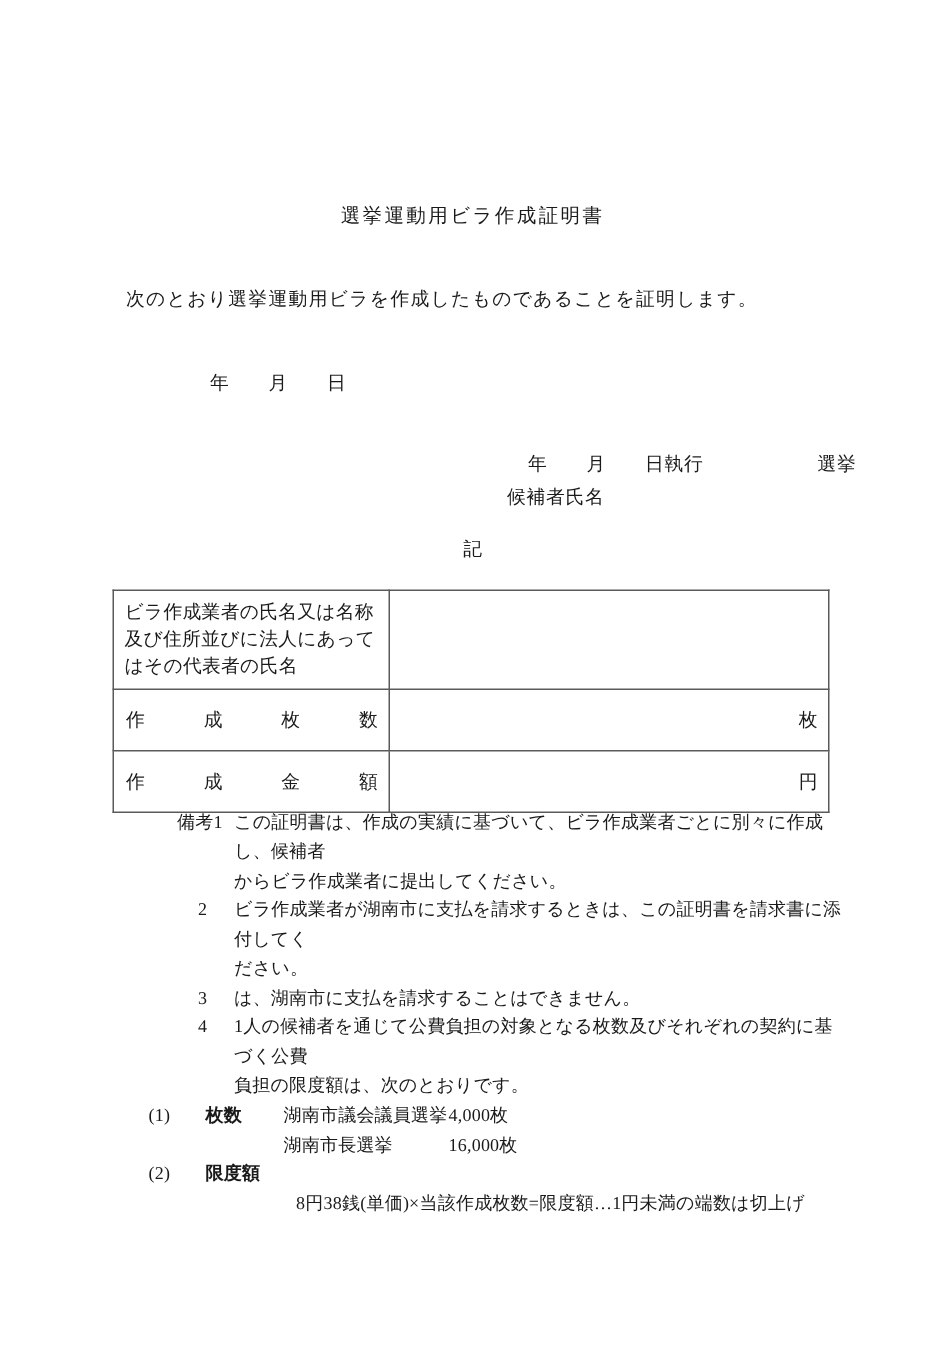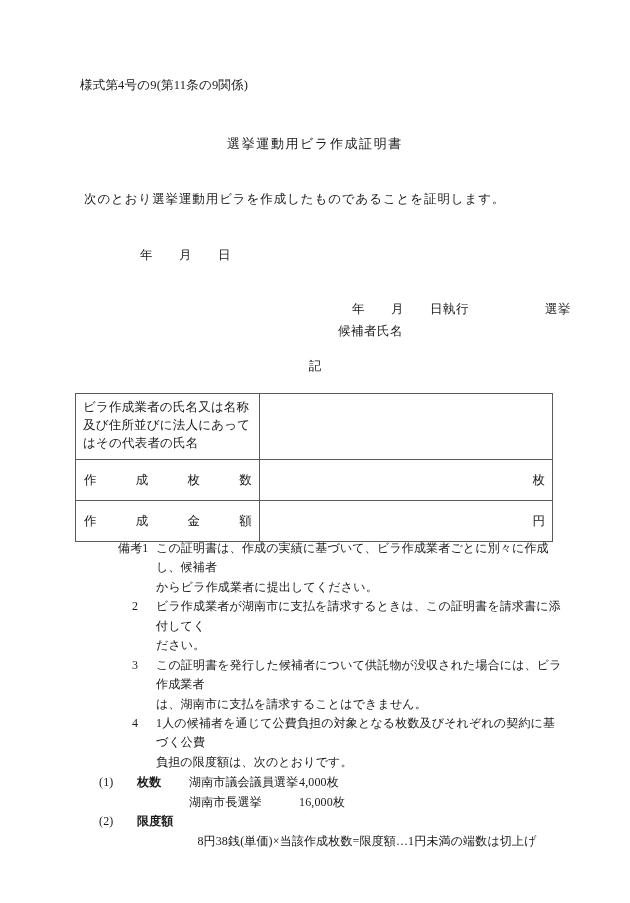--- a/index.html
+++ b/index.html
@@ -94,21 +94,20 @@
     border: 1px solid #5a5a5a;
     padding: 0;
     vertical-align: middle;
   }
   .cell-head-label {
     width: 170px;
     padding: 5px 6px 6px 7px !important;
     vertical-align: top !important;
     line-height: 1.45;
     letter-spacing: 0.2px;
-    font-family: Liberation Mono, monospace;
   }
   .cell-head-value {
     height: 61px;
   }
   .cell-row-label {
     width: 240px;
     height: 40px;
     padding: 0 7px 0 8px !important;
     letter-spacing: 0.2px;
   }
@@ -166,21 +165,20 @@
     padding-left: 88px;
     white-space: pre;
     text-align: center;
   }
 </style>
 </head>
 <body>
 
 <div class="page">
 
-  <div class="abs form-no">様式第4号の9(第11条の9関係)</div>
 
   <div class="abs doc-title">選挙運動用ビラ作成証明書</div>
 
   <div class="abs intro">次のとおり選挙運動用ビラを作成したものであることを証明します。</div>
 
   <div class="abs date-blank nowrap"><span>年</span><span class="gap-a" style="display:inline-block;width:26px;"></span><span>月</span><span style="display:inline-block;width:26px;"></span><span>日</span></div>
 
   <div class="abs exec-line nowrap"><span>年</span><span class="gap-a"></span><span>月</span><span class="gap-b"></span><span>日執行</span><span class="gap-c"></span><span>選挙</span></div>
 
   <div class="abs candidate-line">候補者氏名</div>
@@ -236,21 +234,20 @@
       <div class="note-marker mn">2</div>
       <div class="note-body">
         <p>ビラ作成業者が湖南市に支払を請求するときは、この証明書を請求書に添付してく</p>
         <p class="cont">ださい。</p>
       </div>
     </div>
 
     <div class="note-row">
       <div class="note-marker mn">3</div>
       <div class="note-body">
-        <p>この証明書を発行した候補者について供託物が没収された場合には、ビラ作成業者</p>
         <p class="cont">は、湖南市に支払を請求することはできません。</p>
       </div>
     </div>
 
     <div class="note-row">
       <div class="note-marker mn">4</div>
       <div class="note-body">
         <p>1人の候補者を通じて公費負担の対象となる枚数及びそれぞれの契約に基づく公費</p>
         <p class="cont">負担の限度額は、次のとおりです。</p>
       </div>

